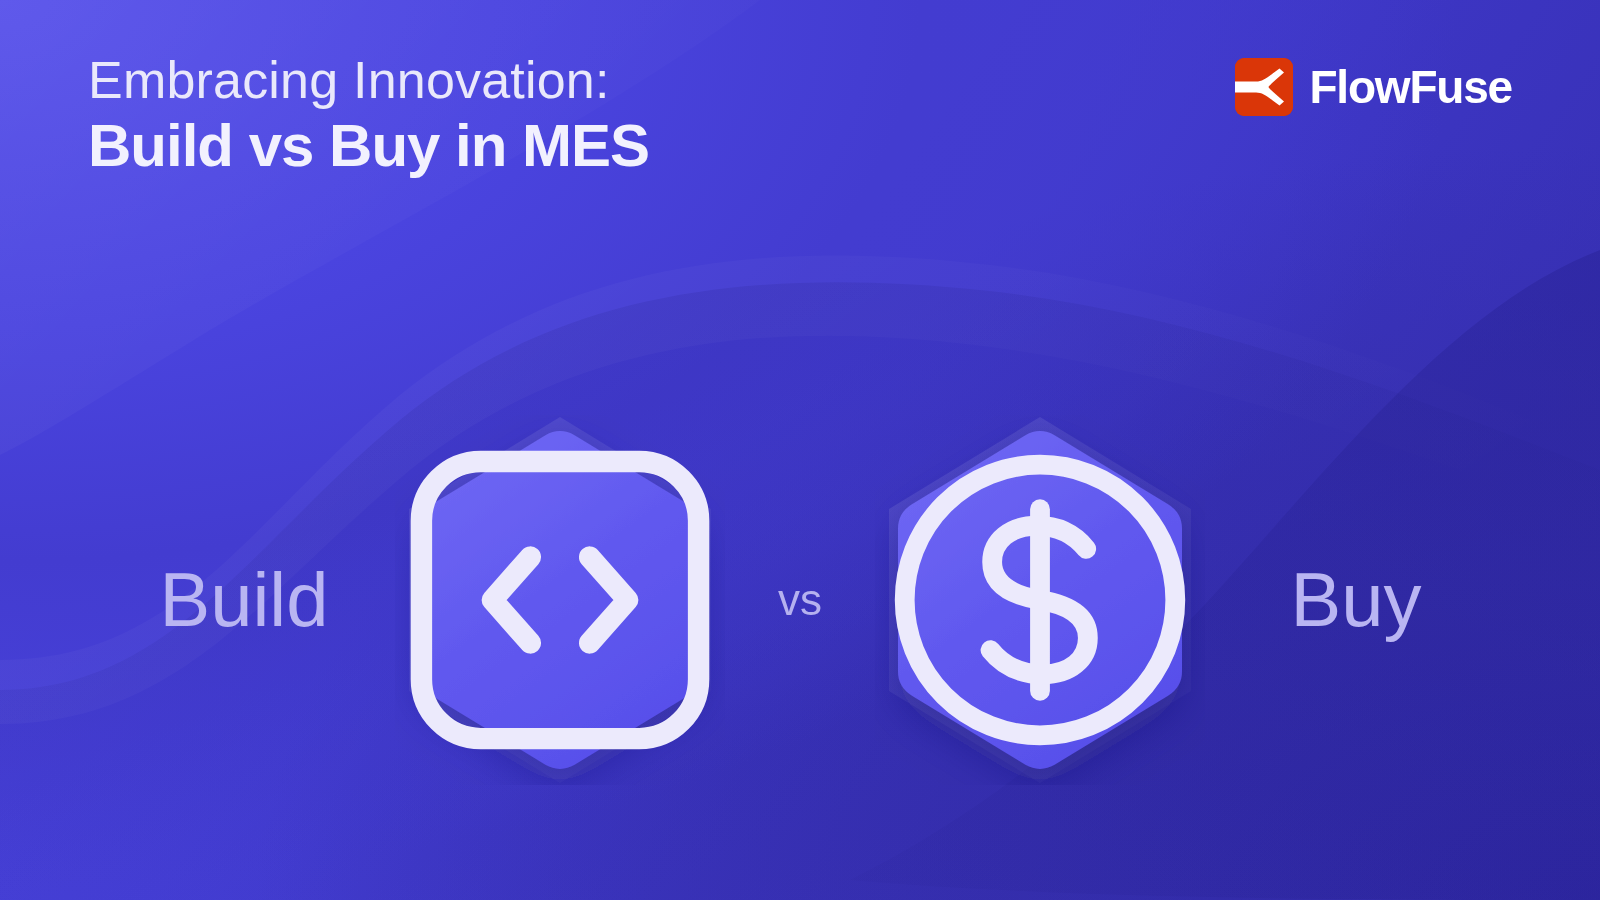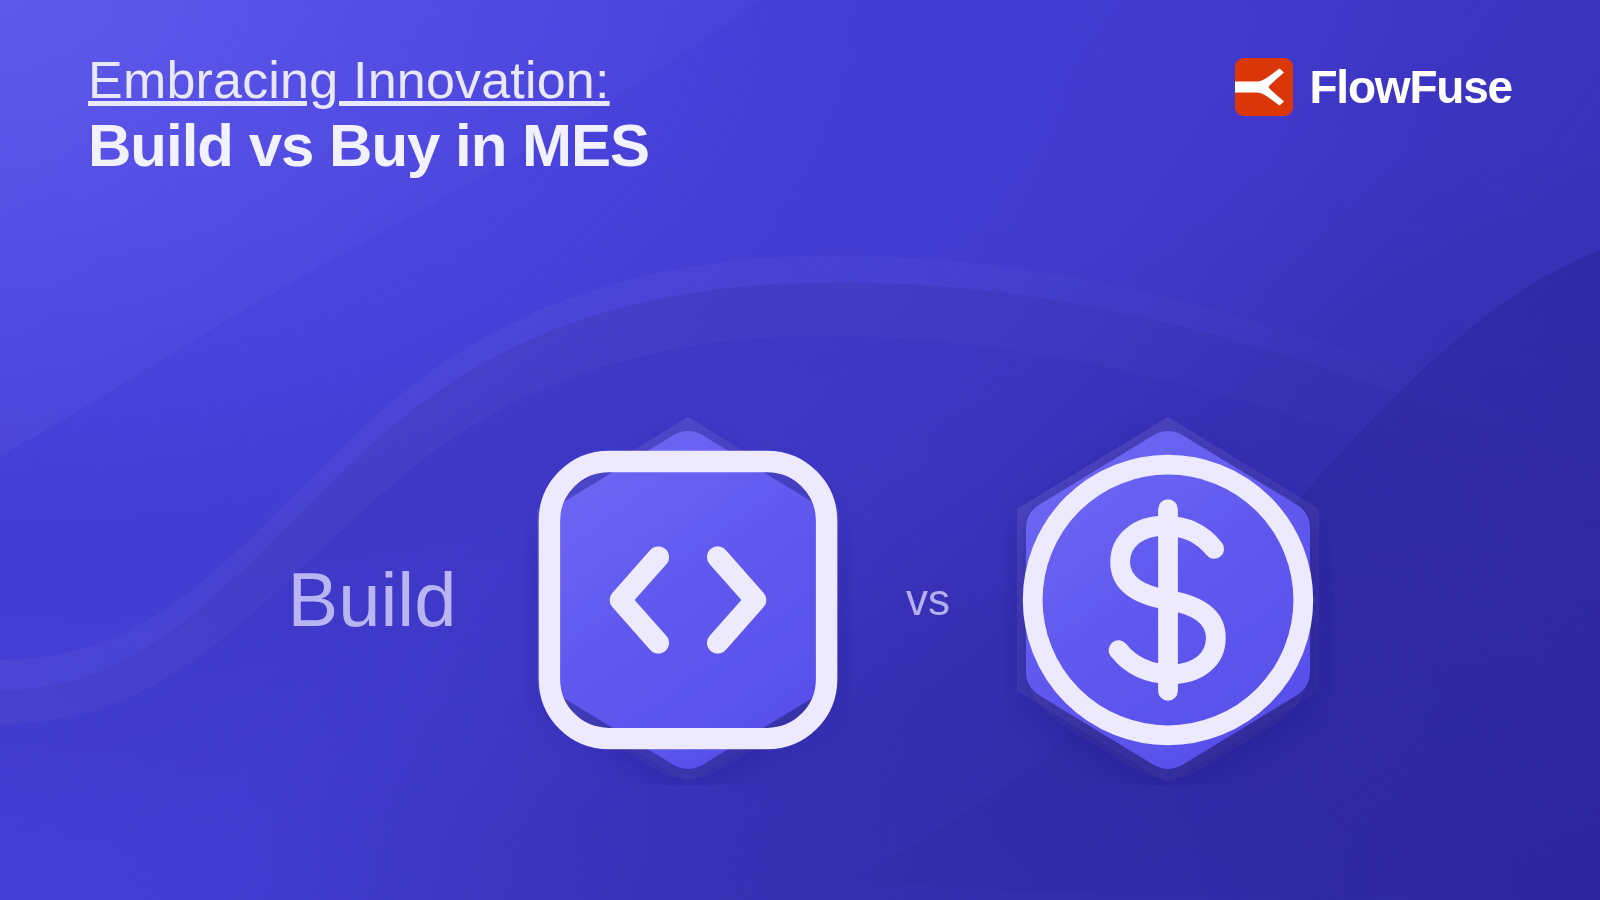--- a/index.html
+++ b/index.html
@@ -32,21 +32,20 @@
     position:absolute;
     left:88px; top:52px;
     width:1060px;
   }
   .eyebrow {
     font-size:52px;
     line-height:1.08;
     font-weight:300;
     letter-spacing:0.2px;
     color:#e9e8fb;
-    text-decoration:underline;
   }
   .headline {
     margin-top:6px;
     font-size:60px;
     line-height:1.06;
     font-weight:700;
     letter-spacing:-1px;
     color:#f2f1fe;
     white-space:nowrap;
   }
@@ -241,15 +240,16 @@
       </svg>
       <svg class="hex-icon" viewBox="0 0 100 100" fill="none" aria-hidden="true">
         <circle cx="50" cy="50" r="41" stroke="#eceafc" stroke-width="6" fill="none"></circle>
         <path d="M50 22.5 L50 77.5" stroke="#eceafc" stroke-width="6" stroke-linecap="round"></path>
         <path d="M64 34.5 C60 29.5 55 27.5 49 27.5 C41 27.5 35.5 32 35.5 38.5
                  C35.5 45 41 48.5 50 50 C59 51.5 64.5 55 64.5 61.5
                  C64.5 68 59 72.5 51 72.5 C44.5 72.5 39 70.2 35 65.2" stroke="#eceafc" stroke-width="6" stroke-linecap="round" stroke-linejoin="round" fill="none"></path>
       </svg>
     </div>
 
+    <span class="side-label right">Buy</span>
   </div>
 
 </div>
 
 </body></html>

